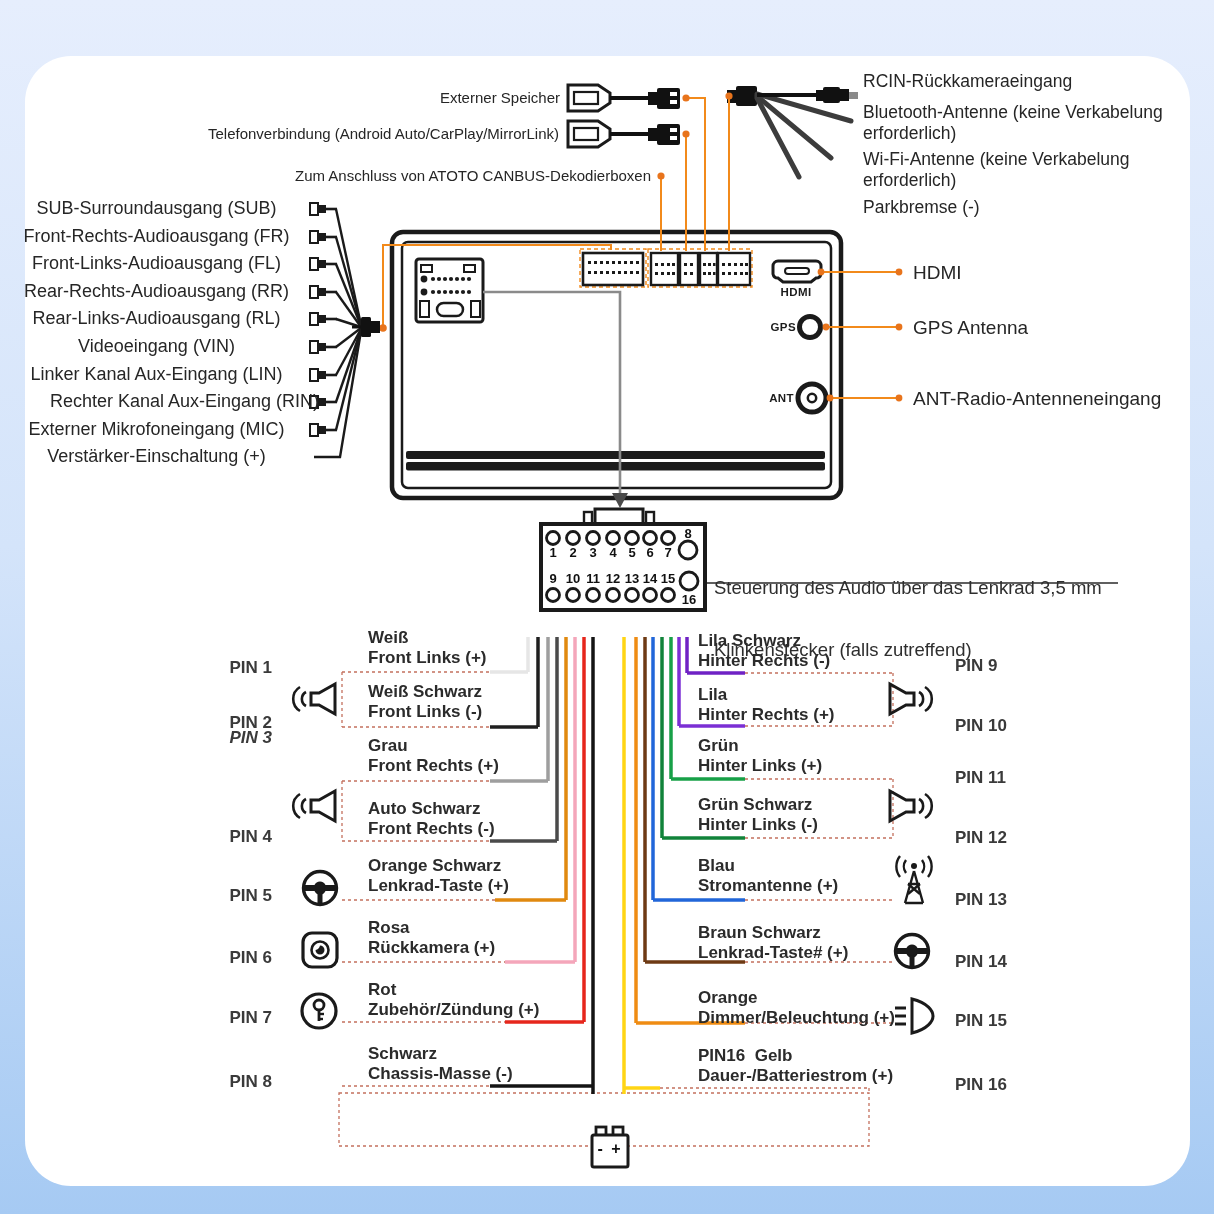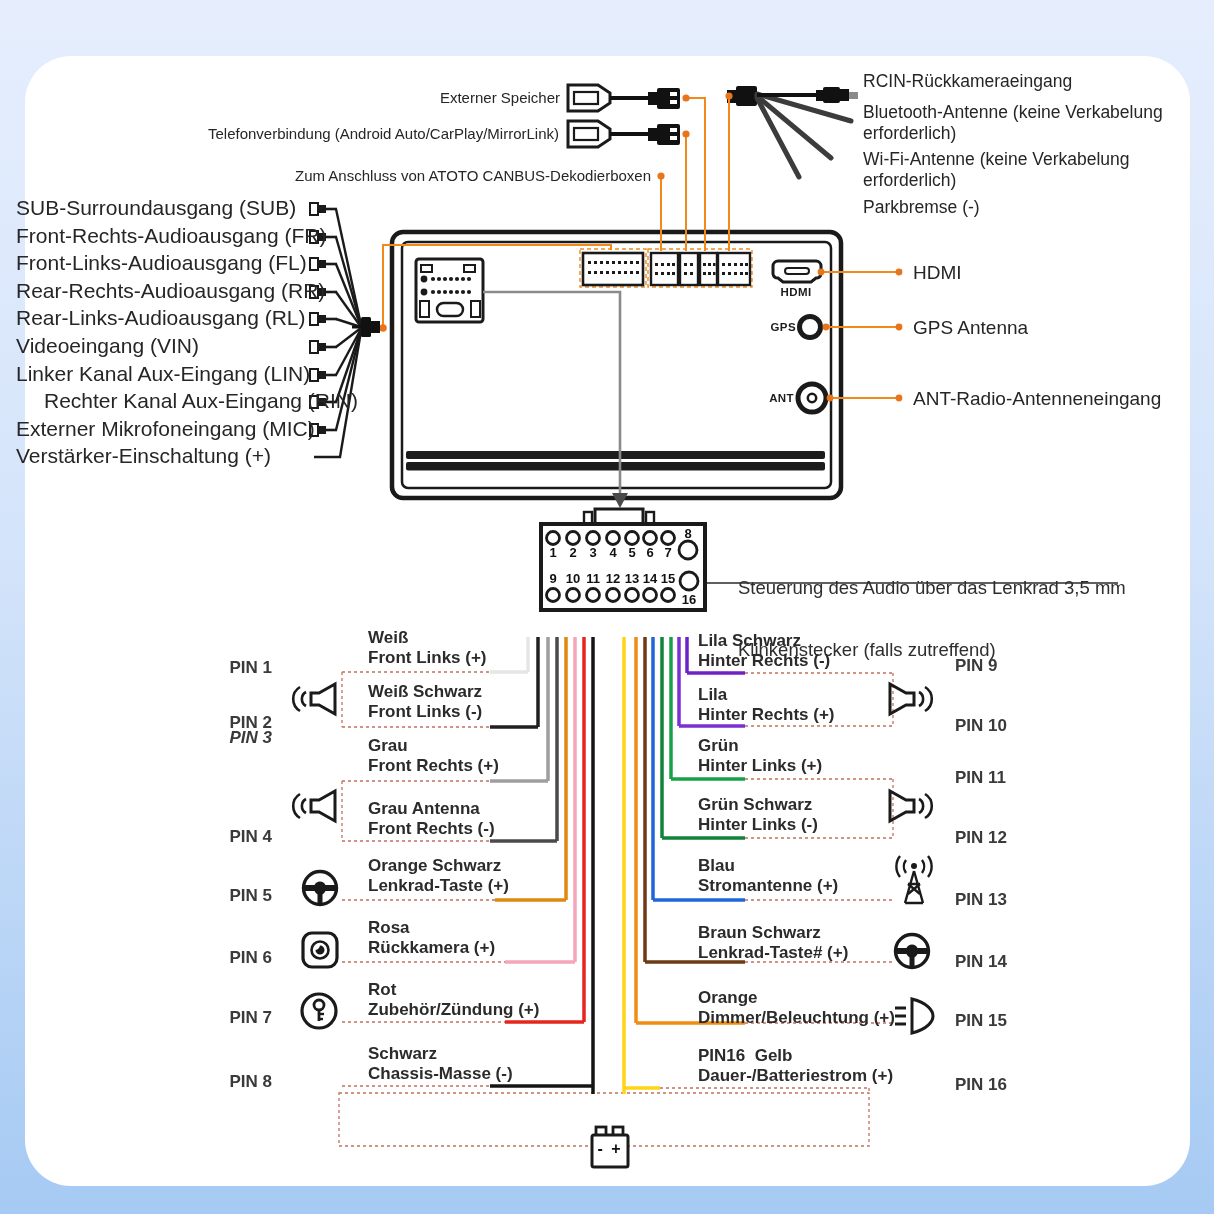--- a/index.html
+++ b/index.html
@@ -12,29 +12,29 @@
   }
   #canvas{position:relative;width:1214px;height:1214px;}
   .card{
     position:absolute;left:25px;top:56px;width:1165px;height:1130px;
     background:#ffffff;border-radius:46px;
   }
   .t{position:absolute;white-space:pre;color:#262626;}
   .t-r{text-align:right;}
   .lbl19{font-size:15px;line-height:22px;}
   .lbl17{font-size:17.5px;line-height:21px;}
-  .rca{font-size:21px;line-height:20px;width:305px;left:16px;text-align:left;}
+  .rca{font-size:18px;line-height:20px;width:305px;left:4px;text-align:center;}
   .port-lbl{font-size:19px;}
   .tiny{font-size:11.5px;font-weight:700;letter-spacing:.4px;color:#1c1c1c;}
   .pin-l{font-size:17px;font-weight:700;width:80px;left:192px;text-align:right;color:#3a3a3a;}
   .pin-r{font-size:17px;font-weight:700;left:955px;color:#3a3a3a;}
   .wl{position:absolute;font-size:17px;font-weight:700;line-height:20px;color:#2b2b2b;}
   .wl div{white-space:pre;}
   .num{position:absolute;font-size:13px;font-weight:700;text-align:center;color:#111;}
-  .note{font-size:18.5px;line-height:20.5px;color:#2e2e2e;margin-left:24px;}
+  .note{font-size:18.5px;line-height:20.5px;color:#2e2e2e;}
   .batt-txt{position:absolute;left:592px;top:1140px;width:36px;text-align:center;
     font-size:16px;font-weight:700;letter-spacing:2px;color:#111;}
   svg{position:absolute;left:0;top:0;}
 </style>
 </head>
 <body>
 
 <div id="canvas">
   <div class="card"></div>
 
@@ -505,21 +505,21 @@
     </div>
   <div class="wl" style="left:368px;top:682px;">
     <div>Weiß Schwarz</div>
       <div>Front Links (-)</div>
     </div>
   <div class="wl" style="left:368px;top:736px;">
     <div>Grau</div>
       <div>Front Rechts (+)</div>
     </div>
   <div class="wl" style="left:368px;top:799px;">
-    <div>Grau Antenna</div>
+    <div>Auto Schwarz</div>
       <div>Front Rechts (-)</div>
     </div>
   <div class="wl" style="left:368px;top:856px;">
     <div>Orange Schwarz</div>
       <div>Lenkrad-Taste (+)</div>
     </div>
   <div class="wl" style="left:368px;top:918px;">
     <div>Rosa</div>
       <div>Rückkamera (+)</div>
     </div>

